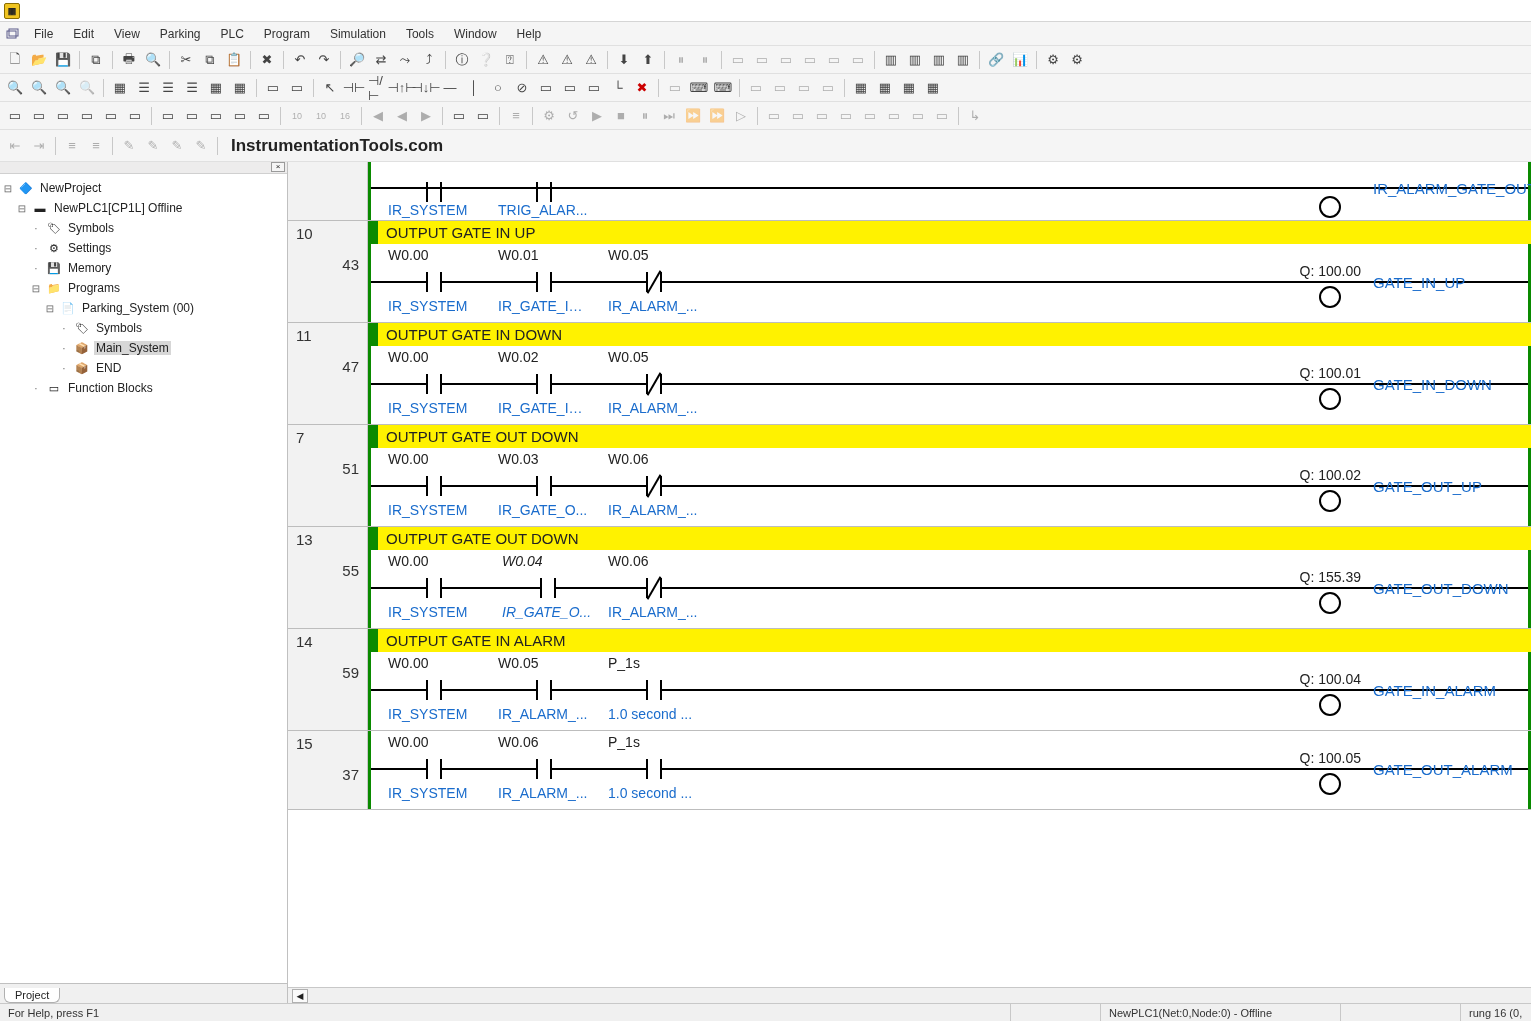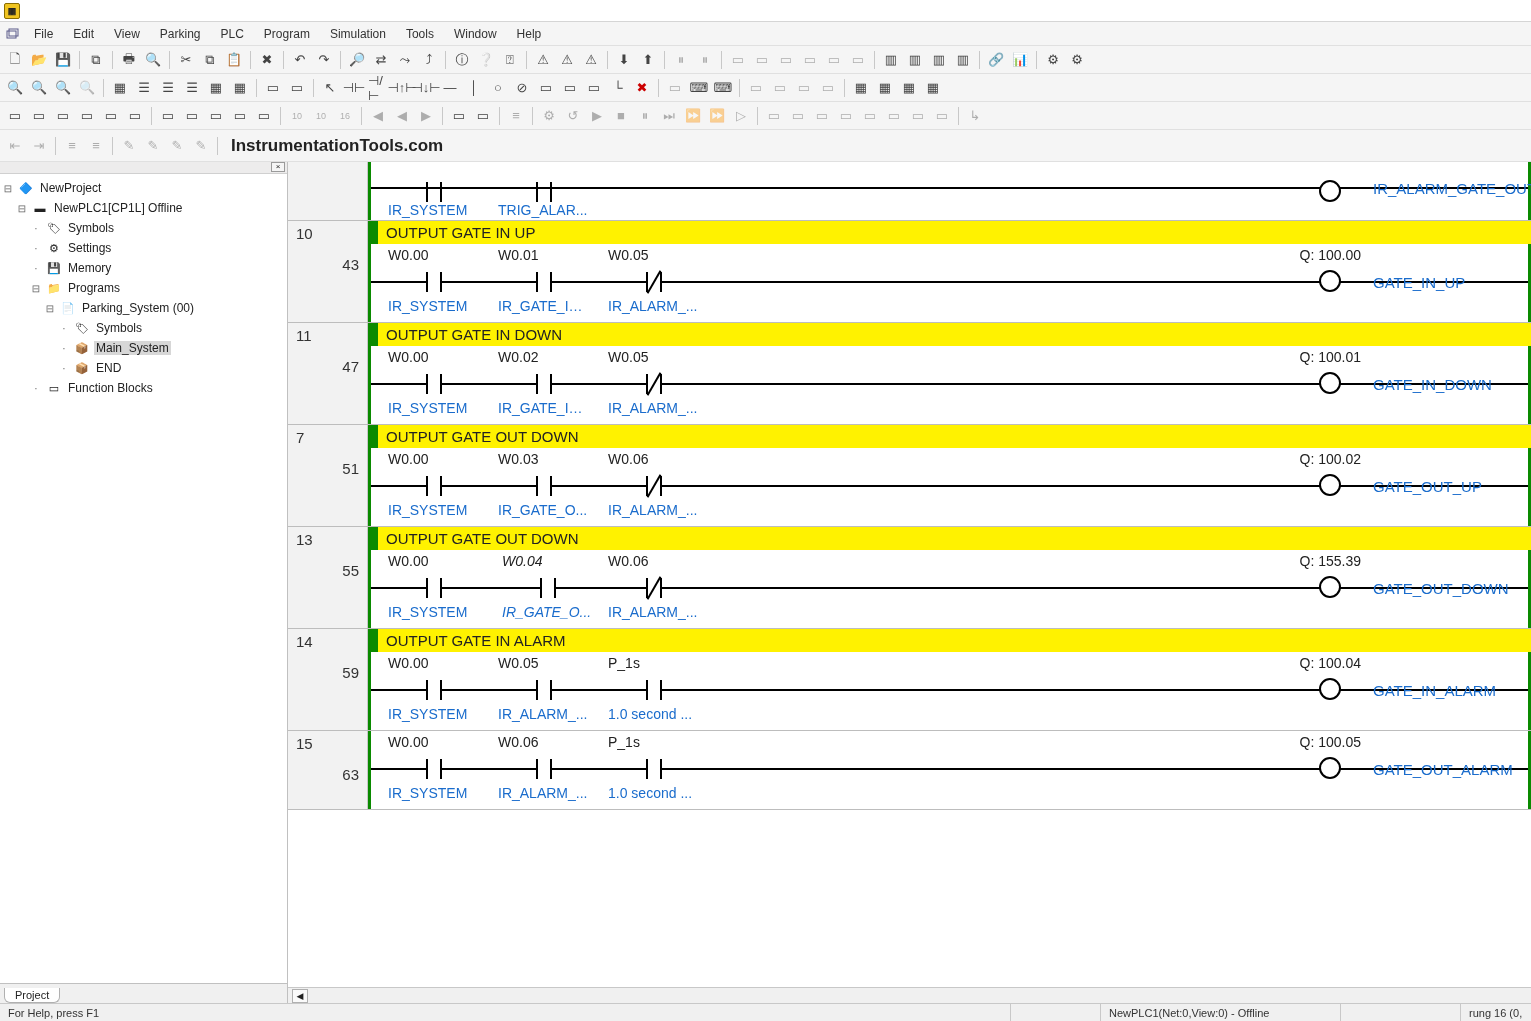--- a/index.html
+++ b/index.html
@@ -49,21 +49,21 @@
   .element { position:absolute; top:0; width:92px; text-align:left; }
   .elabel-top { font-size:14px; color:#222; height:22px; line-height:22px; white-space:nowrap;}
   .esym { position:relative; height:30px; }
   .elabel-bot { font-size:14px; color:#1a6ccc; height:20px; line-height:20px; white-space:nowrap; overflow:hidden; text-overflow:ellipsis;}
   
   .contact-v { position:absolute; top:8px; width:2px; height:20px; background:#000; }
   .contact-v.l { left:38px; } .contact-v.r { left:52px; }
   .contact-slash { position:absolute; left:38px; top:6px; width:16px; height:24px; }
   .contact-slash::after { content:""; position:absolute; left:7px; top:-1px; width:2px; height:26px; background:#000; transform:rotate(30deg); }
   .out-coil { position:absolute; width:22px; height:22px; border:2px solid #000; border-radius:50%; background:#fff; top:6px; }
-  .out-wrap { position:absolute; right:150px; top:0; width:110px; text-align:center; }
+  .out-wrap { position:absolute; right:150px; top:16px; width:110px; text-align:center; }
   .out-wrap .elabel-top { text-align:right; }
   .out-label-right { position:absolute; right:-2px; top:30px; font-size:15px; color:#1a6ccc; width:168px; padding-left:8px; }
   .out-label-right.short { top:18px; }
   
   .statusbar { height:18px; background:#f0f0f0; border-top:1px solid #c8c8c8; display:flex; align-items:center; font-size:11px; color:#333; }
   .statusbar .cell { padding:0 8px; border-right:1px solid #c8c8c8; height:100%; display:flex; align-items:center; }
   .statusbar .flex { flex:1; }
   
   .hscroll-strip { height:16px; background:#f0f0f0; border-top:1px solid #c8c8c8; display:flex; align-items:center; padding:0 4px; gap:2px;}
   .hscroll-btn { width:16px; height:14px; border:1px solid #b0b0b0; background:#fafafa; font-size:9px; text-align:center; line-height:12px; }
@@ -611,21 +611,21 @@
                     <div class="out-coil" style="left: 68px; top: 4px;"></div>
                   </div>
                 </div>
                 <div class="out-label-right">GATE_IN_ALARM</div>
               </div>
             </div>
           </div>
           <div class="rung">
             <div class="rung-gutter">
               <div class="rung-num">15</div>
-              <div class="rung-addr">63</div>
+              <div class="rung-addr">37</div>
             </div>
             <div class="rung-body">
               <div class="rung-draw">
                 <div class="rail-left"></div>
                 <div class="rail-right"></div>
                 <div style="position: absolute; left: 3px; right: 3px; top: 37px; height: 2px; background: rgb(0, 0, 0);"></div>
                 <div class="element" style="left: 20px;">
                   <div class="elabel-top">W0.00</div>
                   <div class="esym" style="height: 30px;">
                     <div style="position: absolute; left: 40px; width: 12px; top: 14px; height: 4px; background: rgb(255, 255, 255);"></div>
@@ -666,18 +666,18 @@
       <div class="hscroll-strip">
         <div class="hscroll-btn">◀</div>
         <div style="flex:1"></div>
       </div>
     </div>
   </div>
 
   <div class="statusbar">
     <div class="cell flex">For Help, press F1</div>
     <div class="cell" style="width:90px"></div>
-    <div class="cell" style="width:240px">NewPLC1(Net:0,View:0) - Offline</div>
+    <div class="cell" style="width:240px">NewPLC1(Net:0,Node:0) - Offline</div>
     <div class="cell" style="width:120px"></div>
     <div class="cell" style="width:70px;border-right:none">rung 16 (0,</div>
   </div>
 
 </div>
 
 </body></html>

